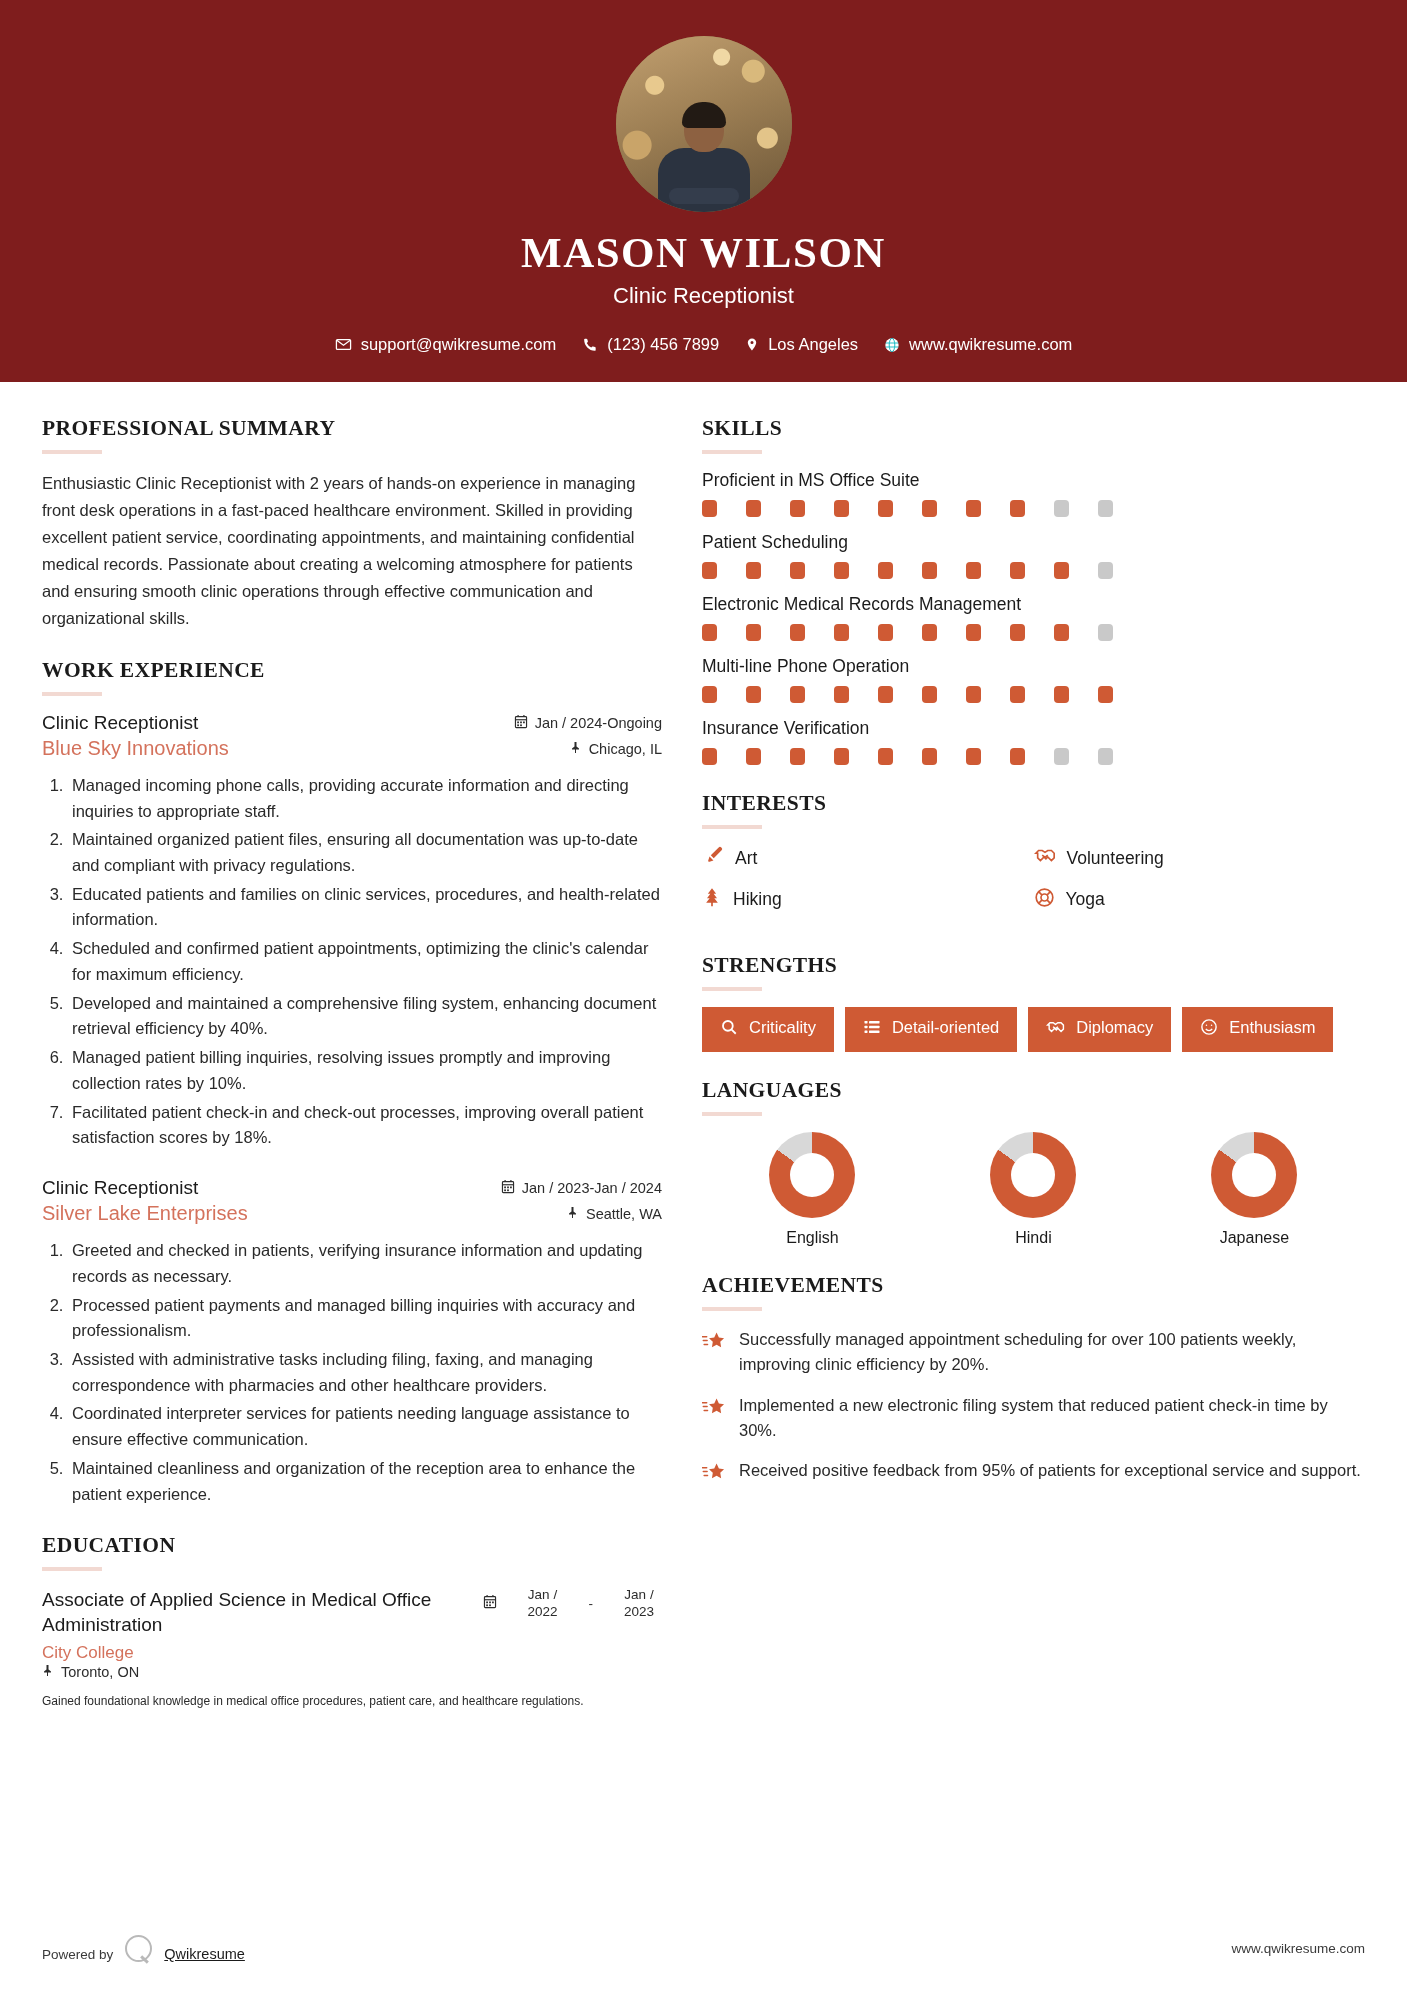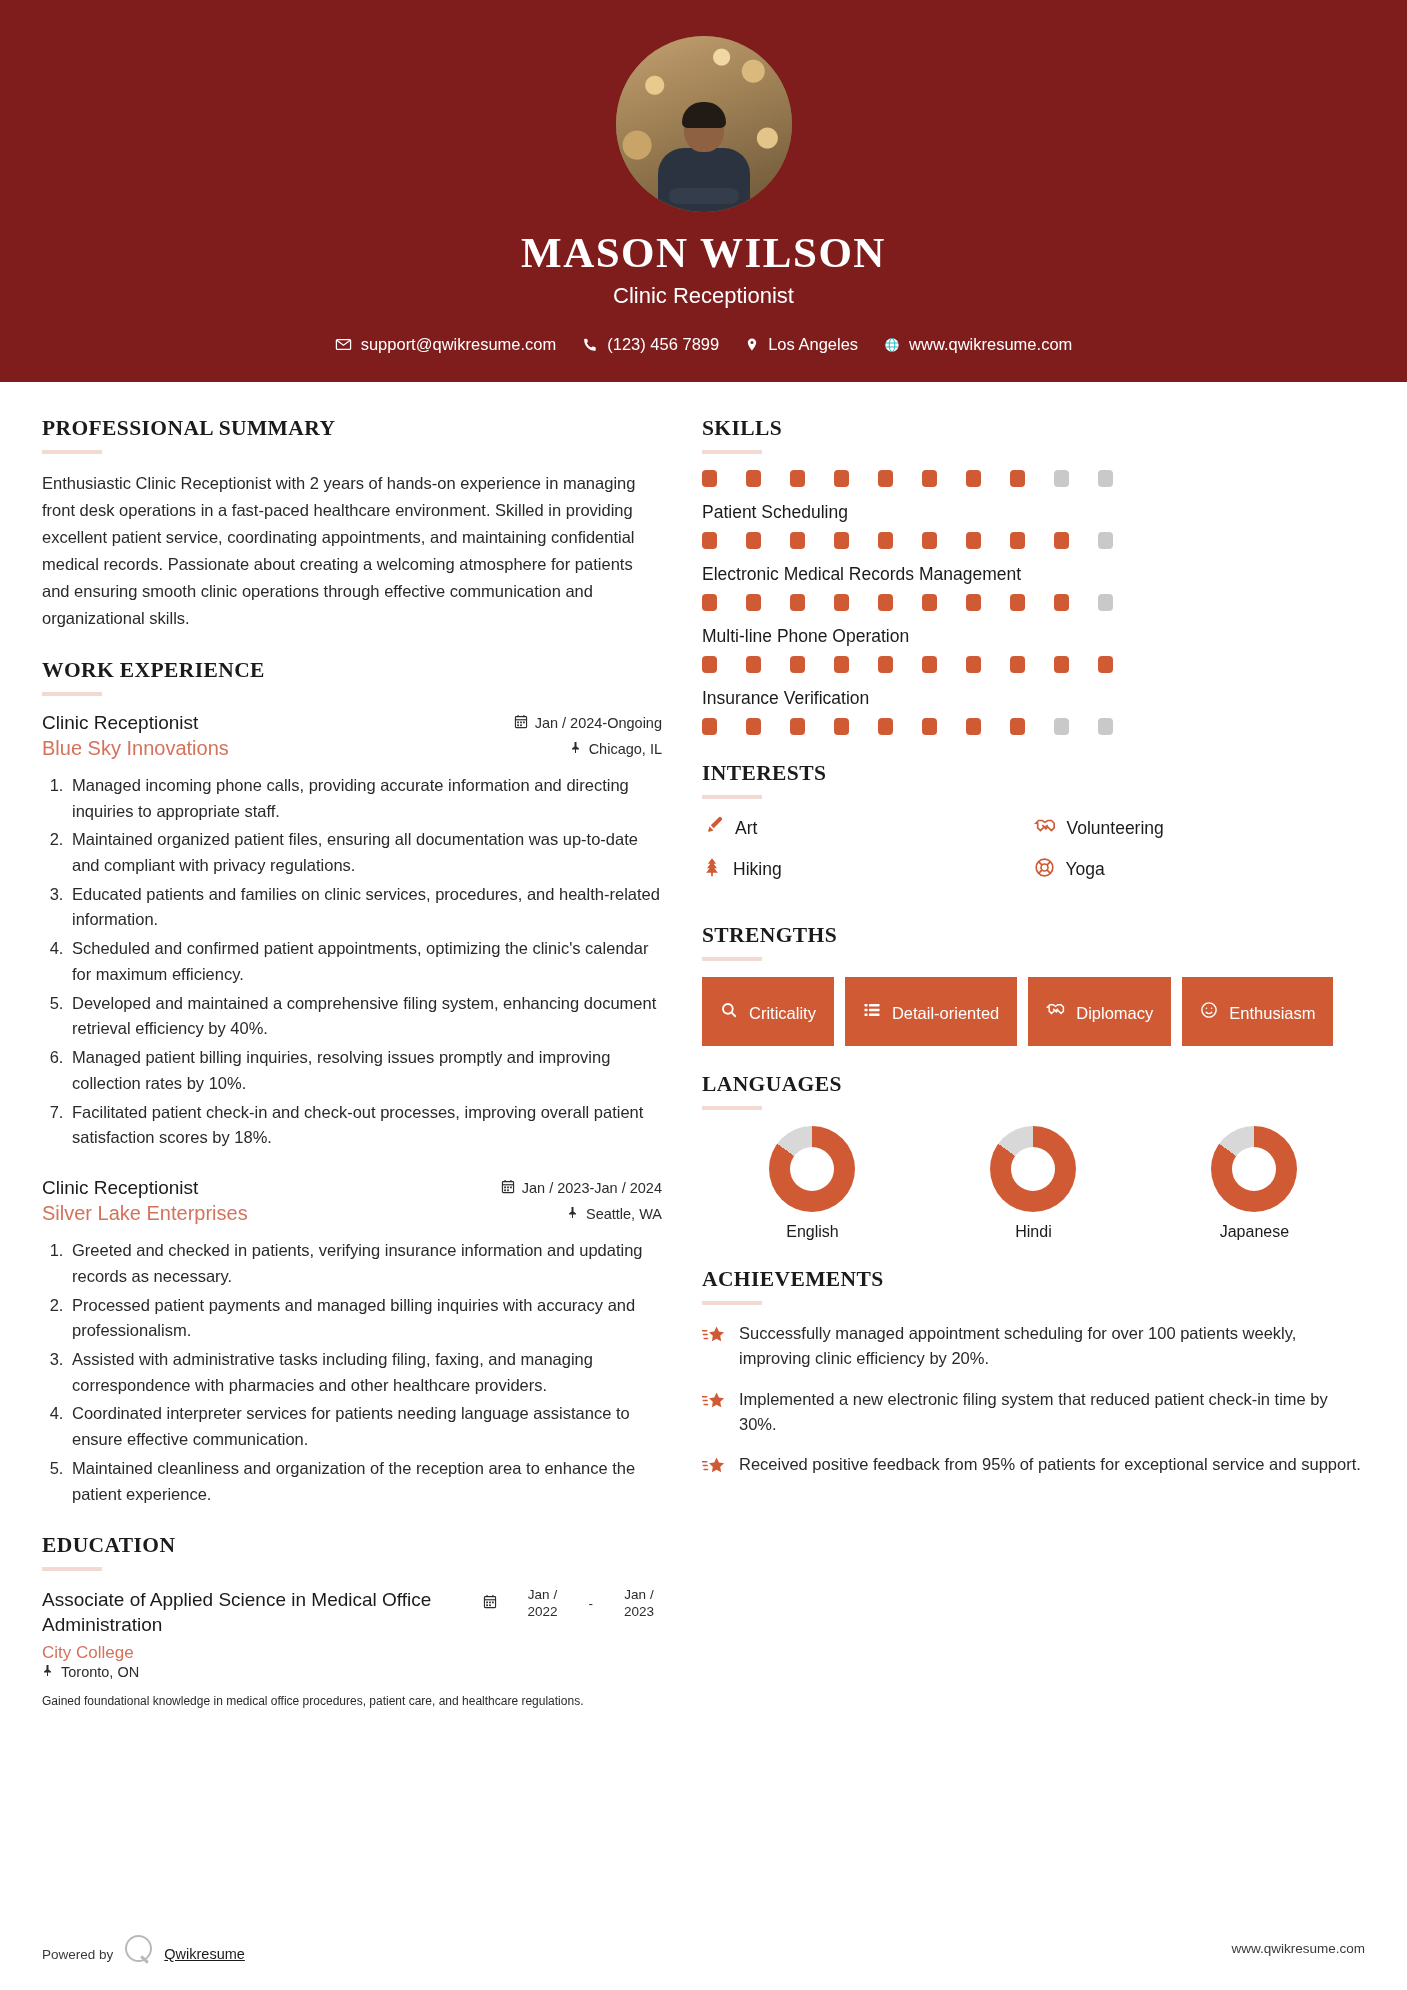--- a/index.html
+++ b/index.html
@@ -183,22 +183,22 @@
     font-size: 17.5px; color: #1b1b1b;
     margin-bottom: 14px;
   }
 
   
   .strengths { display: flex; flex-wrap: wrap; gap: 11px; }
   .strength {
     background: #cf5a34;
     color: #fff;
     font-size: 16.5px;
-    padding: 23px 18px;
-    display: flex; align-items: flex-end; gap: 11px;
+    padding: 11px 18px;
+    display: flex; align-items: flex-start; gap: 11px;
     white-space: nowrap;
   }
 
   
   .langs { display: flex; }
   .lang { width: 33.33%; text-align: center; }
   .donut {
     width: 86px; height: 86px;
     border-radius: 50%;
     margin: 0 auto 11px auto;
@@ -430,20 +430,21 @@
 
     </div>
 
     <div class="col-right">
 
       <div class="sec">
         <div class="sec-title">SKILLS</div>
         <div class="sec-rule"></div>
         <div id="skills-container">
             <div class="skill">
+              <div class="skill-name">Proficient in MS Office Suite</div>
     <div class="dots">
                 <span class="dot on"></span>
                 <span class="dot on"></span>
                 <span class="dot on"></span>
                 <span class="dot on"></span>
                 <span class="dot on"></span>
                 <span class="dot on"></span>
                 <span class="dot on"></span>
                 <span class="dot on"></span>
                 <span class="dot "></span>

